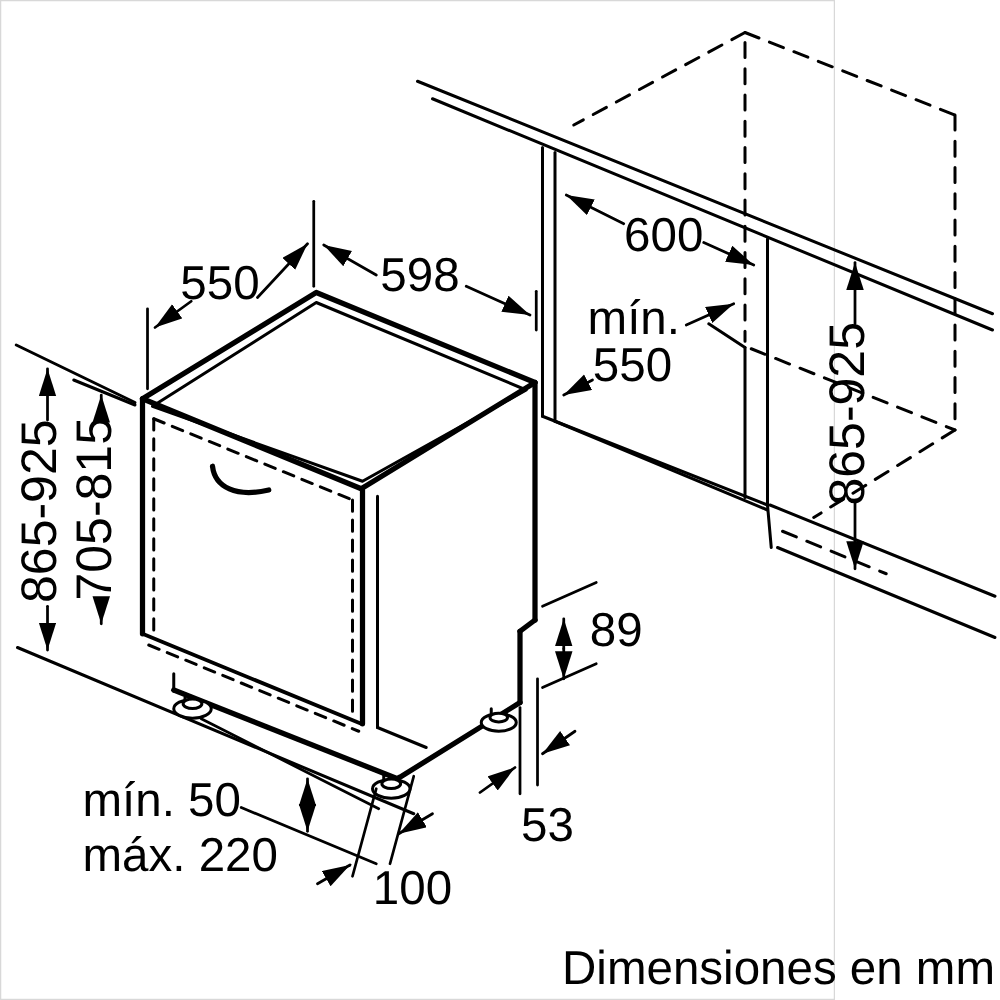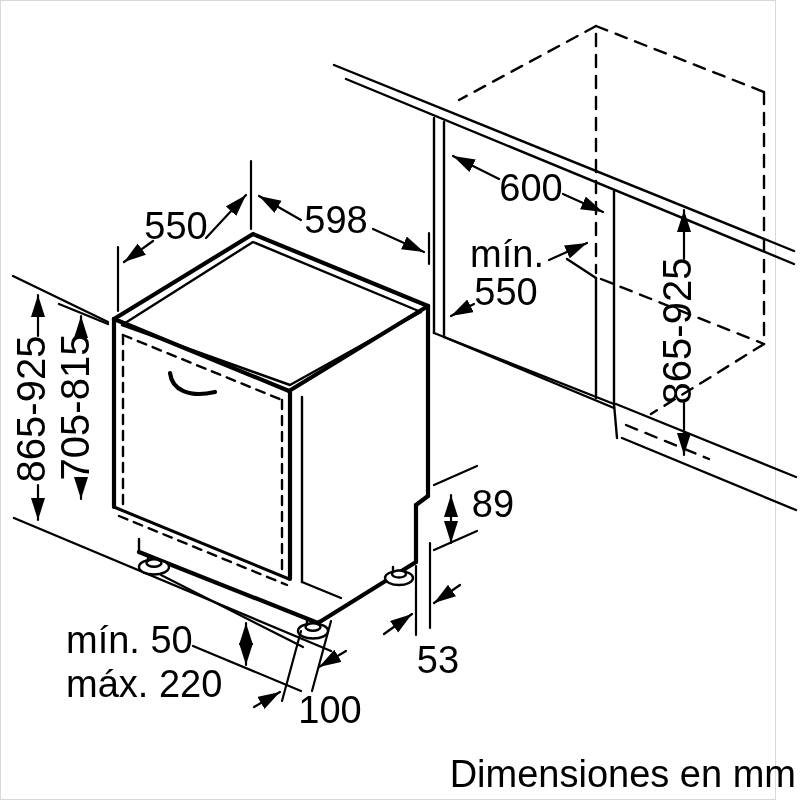--- a/index.html
+++ b/index.html
@@ -1,17 +1,17 @@
 <!DOCTYPE html>
 <html><head>
 <meta charset="utf-8">
 <style>
   html,body{margin:0;padding:0;background:#ffffff;}
   .stage{
-    width:776px;height:800px;position:relative;background:#ffffff;
+    width:668px;height:800px;position:relative;background:#ffffff;
     border:1px solid #d8d8d8;box-sizing:border-box;
     font-family:"Liberation Sans", sans-serif;
   }
   svg{display:block;}
   .ln{stroke:#000;fill:none;stroke-linecap:round;stroke-linejoin:round;}
   .s2{stroke-width:2.4;}
   .s3{stroke-width:3;}
   .s4{stroke-width:4.2;}
   .dim{stroke-width:2.2;}
   .dashA{stroke-dasharray:12 9;}

